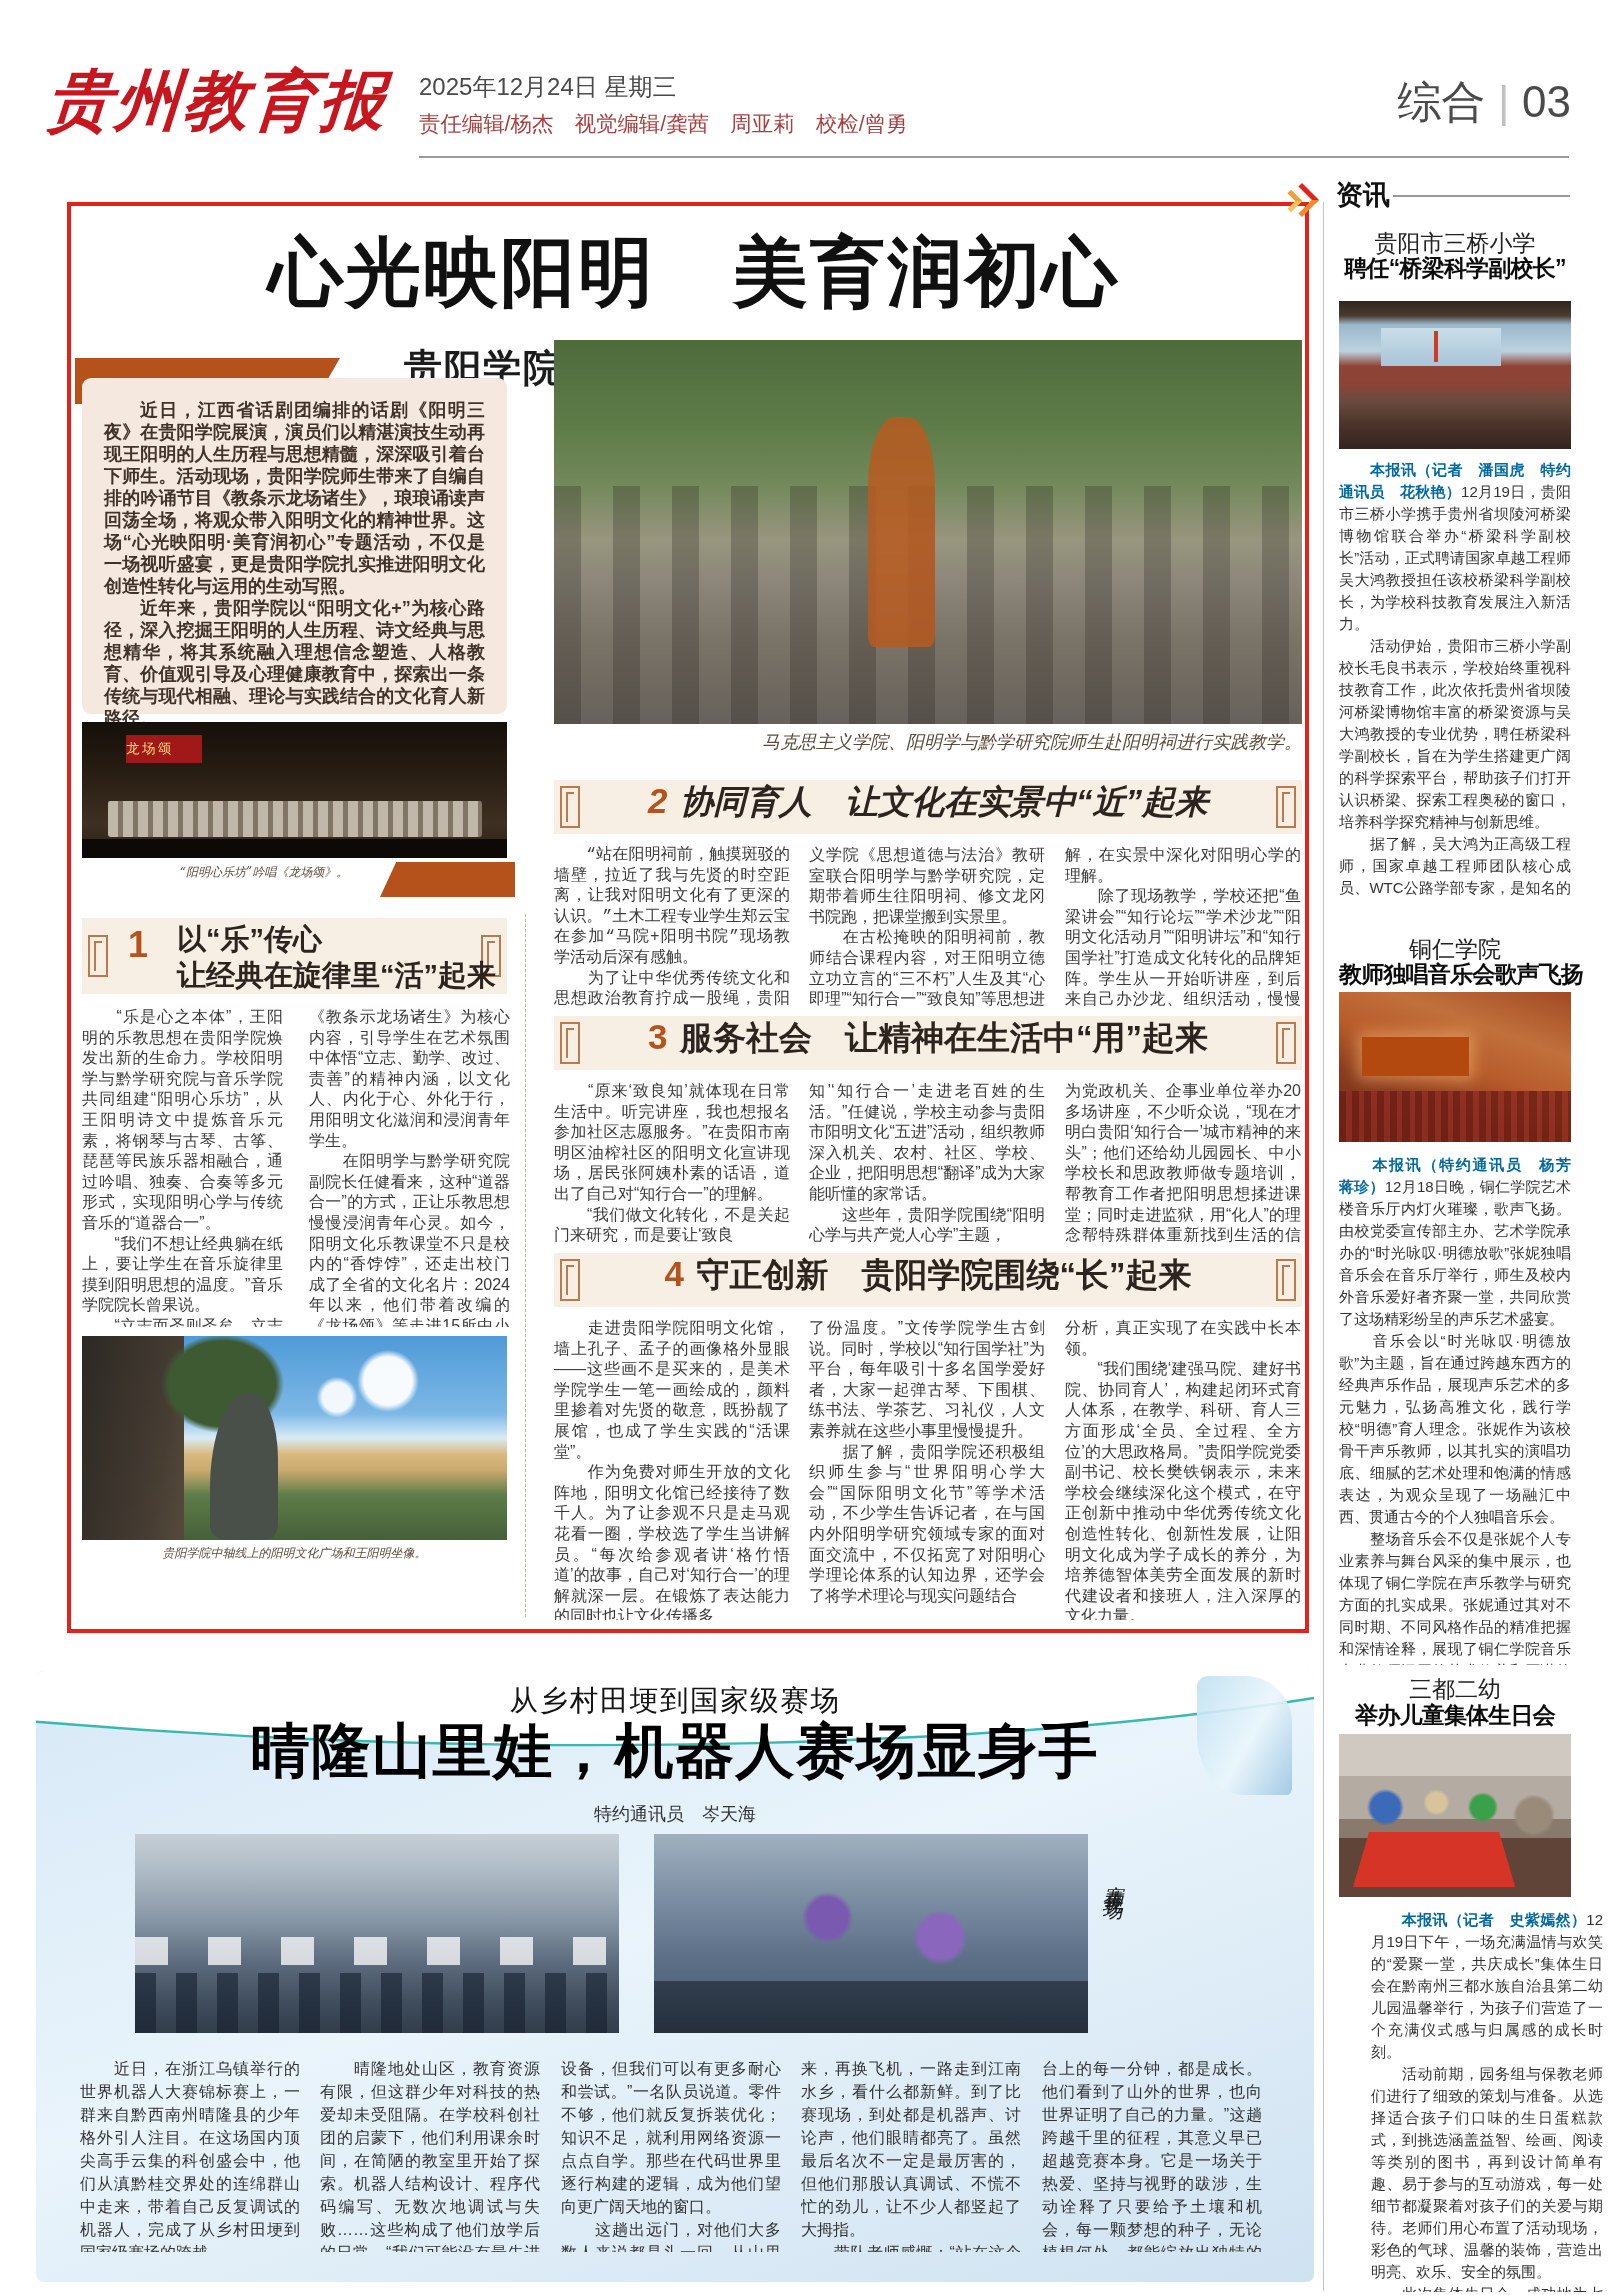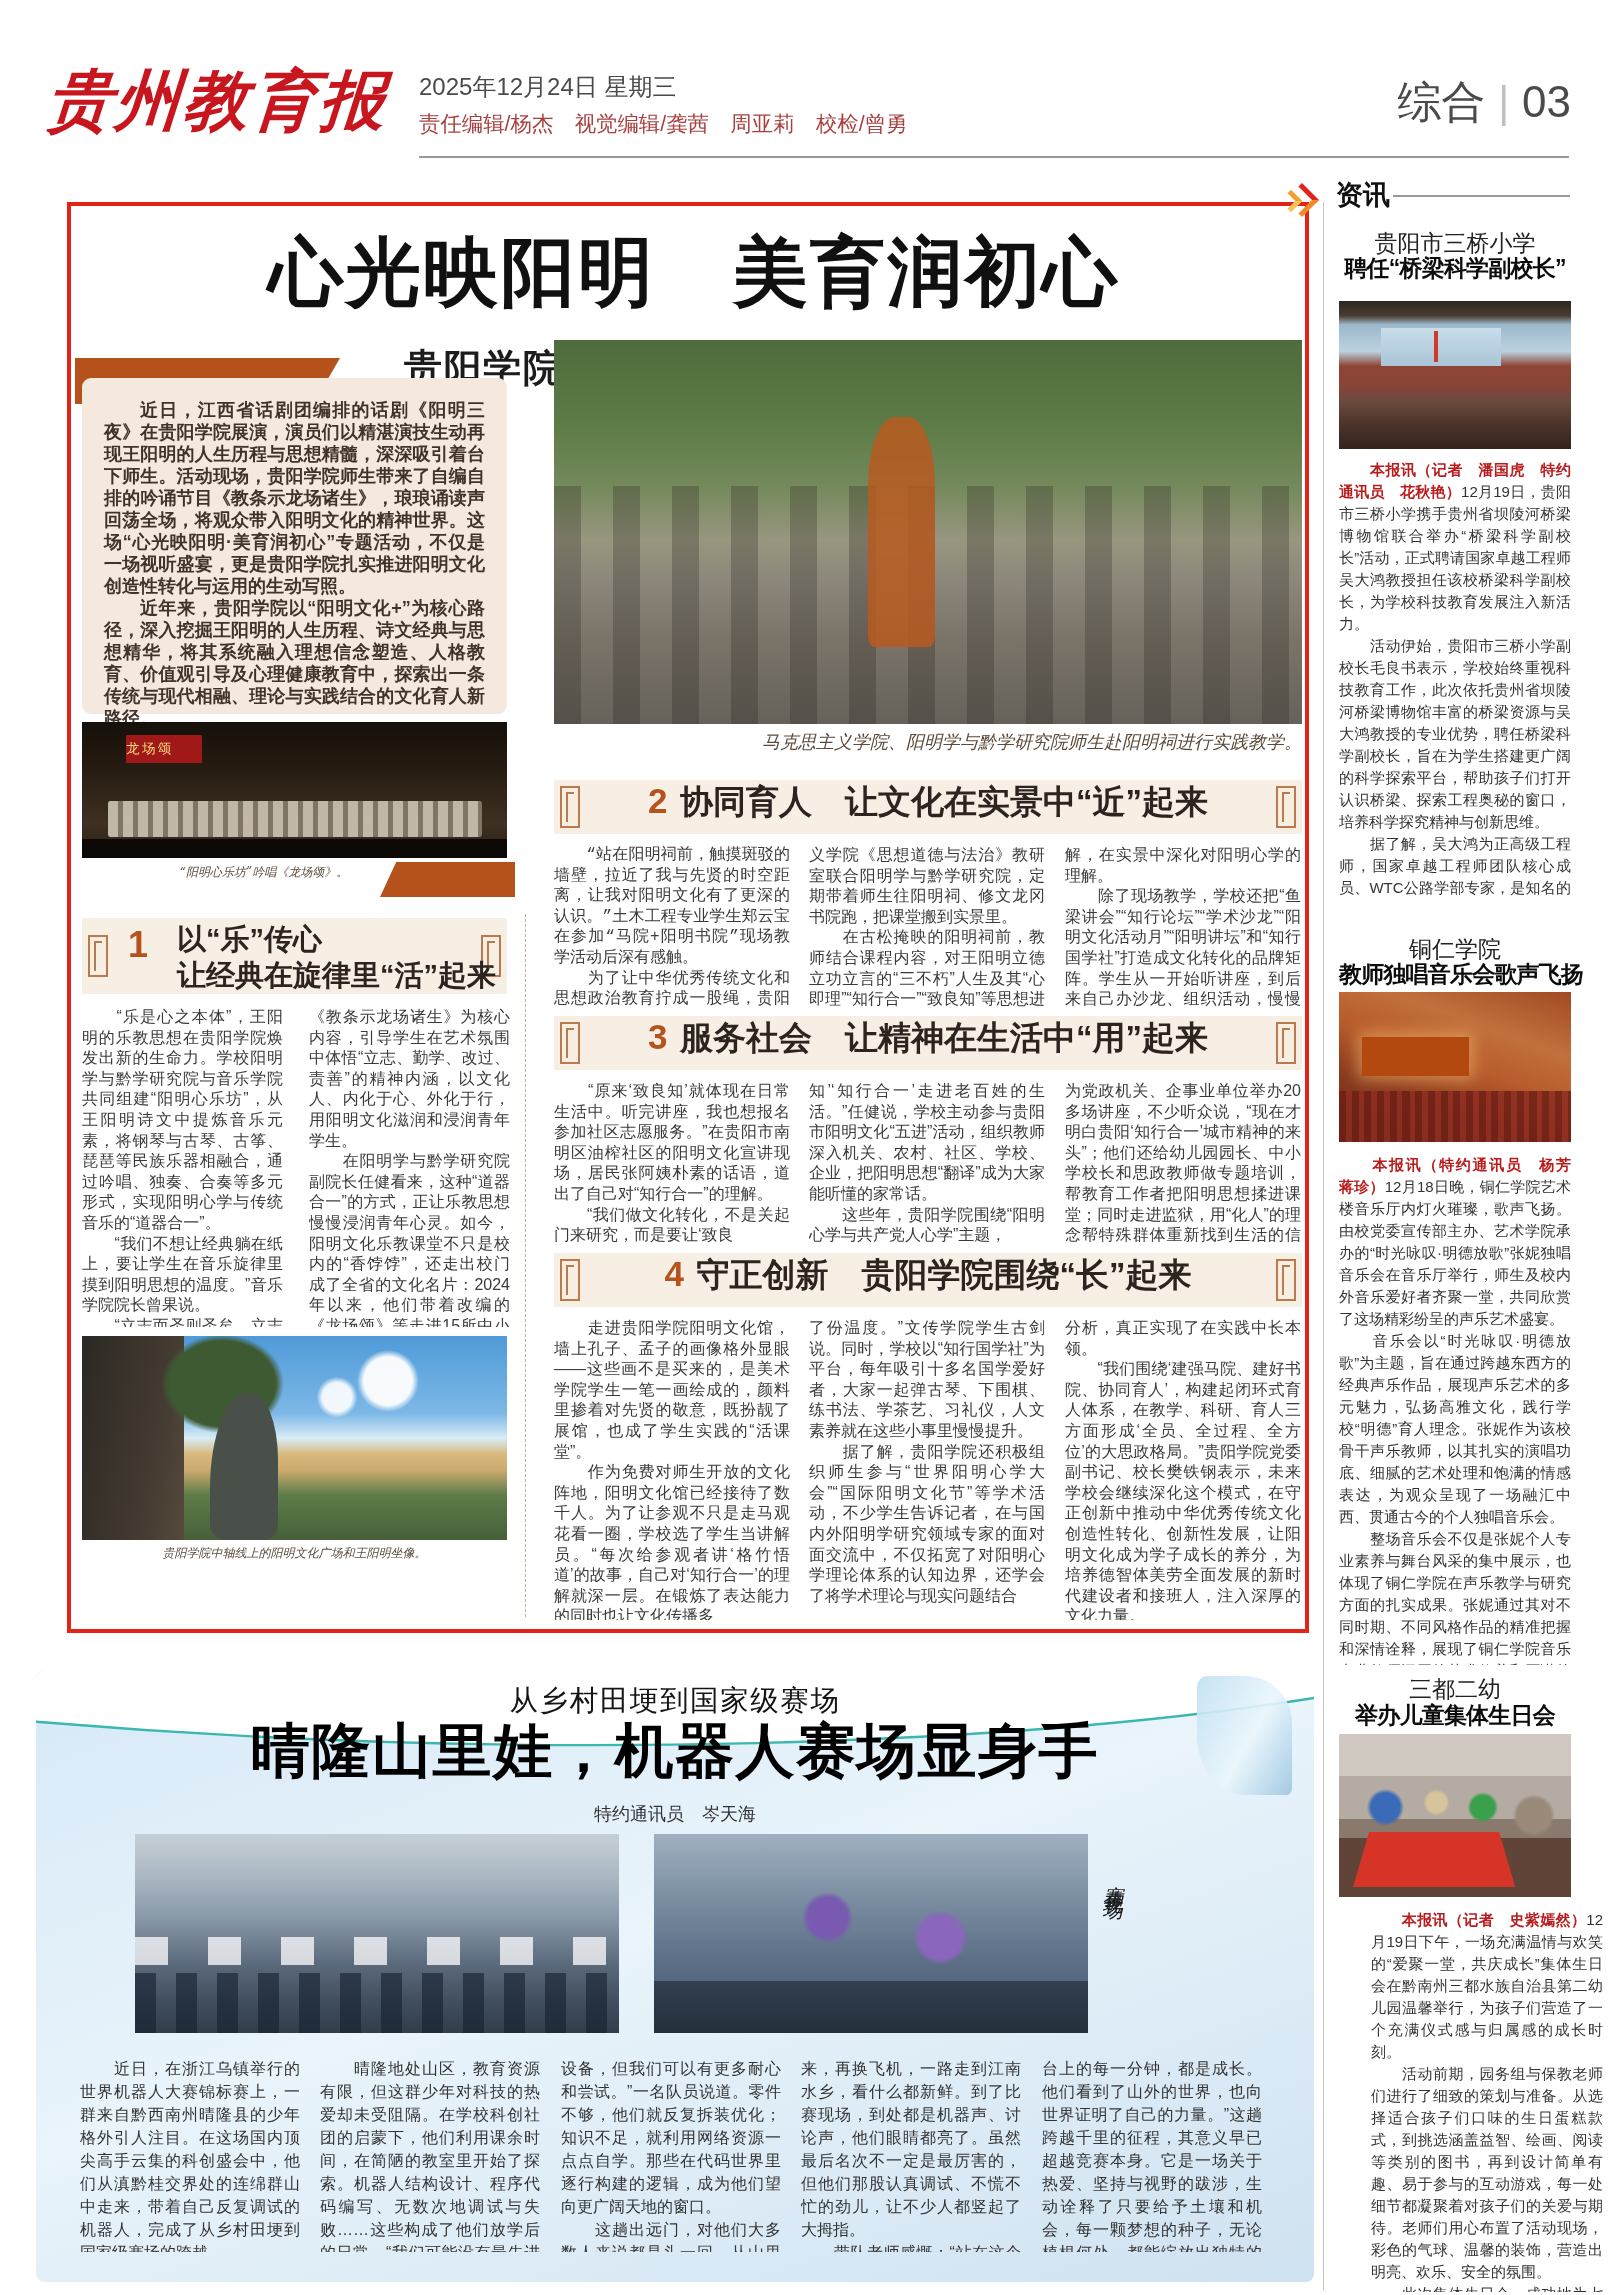--- a/index.html
+++ b/index.html
@@ -37,21 +37,21 @@
   .dashv{border-left:1.6px dashed #cfae8e;width:0;}
   .photo{position:absolute;overflow:hidden;background-size:cover;}
   
   .sb-divider{width:0.8px;background:#c4c4c4;}
   .sb-label{font-size:27px;font-weight:bold;color:#111;}
   .chev{position:absolute;border-top:5.5px solid #e2231a;border-right:5.5px solid #f08a2a;transform:rotate(45deg);}
   .sb-place{font-size:23px;color:#222;text-align:center;}
   .sb-headline{font-size:23px;font-weight:bold;color:#0c0c0c;text-align:center;letter-spacing:-0.8px;white-space:nowrap;}
   .sb-body{position:absolute;overflow:hidden;}
   .sb-body p{margin:0;font-size:15px;line-height:22px;text-align:justify;color:#333;}
-  .sb-body b{color:#b91c1c;}
+  .sb-body b{color:#0369a1;}
   
   .panel{background:linear-gradient(160deg,#d7e9f7 0%,#e9f4fb 45%,#cfe2f1 100%);
          border-radius:8px;overflow:hidden;}
   .p-kicker{font-size:28.5px;color:#141414;text-align:center;letter-spacing:1.6px;}
   .p-headline{font-size:59px;font-weight:bold;color:#000;text-align:center;letter-spacing:1.6px;}
   .p-byline{font-size:18px;color:#333;text-align:center;}
   .vcap{writing-mode:vertical-rl;font-family:"DejaVu Serif",serif;font-style:italic;
         font-size:20px;color:#1a1a1a;letter-spacing:4.7px;}
   .b-col{font-size:16px;line-height:23px;text-align:justify;color:#333;
          white-space:pre-line;overflow:hidden;position:absolute;width:220px;height:195px;}
@@ -116,21 +116,21 @@
 
 <div class="abs dashv" style="left:525px;top:914px;height:703px;"></div>
 
 <div class="photo" style="left:554px;top:340px;width:748px;height:384px;background:
   linear-gradient(180deg,#4e6b3c 0%,#5f7d49 24%,#74895c 38%,#98967f 52%,#8d887b 62%,#7a7468 78%,#66615a 100%);">
   <div style="position:absolute;left:0;top:38%;width:100%;height:62%;background:repeating-linear-gradient(90deg, rgba(32,27,22,.45) 0 27px, rgba(0,0,0,0) 27px 59px);opacity:.55;"></div>
   <div style="position:absolute;left:42%;top:20%;width:9%;height:60%;background:#b85a20;border-radius:40% 40% 10% 10%/30% 30% 5% 5%;opacity:.85;"></div>
 </div>
 <div class="abs caption" style="left:554px;top:730px;width:748px;text-align:right;font-size:18px;">马克思主义学院、阳明学与黔学研究院师生赴阳明祠进行实践教学。</div>
 
-<div class="band" style="left:554px;top:780px;width:748px;height:54px;">
+<div class="band" style="left:554px;top:780px;width:748px;height:54px;font-style:italic;">
   <div class="fret fl"></div>
   <div class="fret fr"></div>
   <div style="width:100%;text-align:center;">
     <span class="num" style="font-size:35px;margin-right:12.7px;">2</span><span class="bt" style="font-size:33px;">协同育人　让文化在实景中“近”起来</span>
   </div>
 </div>
 <div class="coltext" style="left:554px;top:845px;width:236px;height:165px;font-family:Liberation Mono, monospace;">　　“站在阳明祠前，触摸斑驳的墙壁，拉近了我与先贤的时空距离，让我对阳明文化有了更深的认识。”土木工程专业学生郑云宝在参加“马院+阳明书院”现场教学活动后深有感触。
 　　为了让中华优秀传统文化和思想政治教育拧成一股绳，贵阳学院创新推出“马院+阳明书院”协同育人机制：马克思主</div>
 <div class="coltext" style="left:809px;top:845px;width:236px;height:165px;">义学院《思想道德与法治》教研室联合阳明学与黔学研究院，定期带着师生往阳明祠、修文龙冈书院跑，把课堂搬到实景里。
 　　在古松掩映的阳明祠前，教师结合课程内容，对王阳明立德立功立言的“三不朽”人生及其“心即理”“知行合一”“致良知”等思想进行讲</div>

